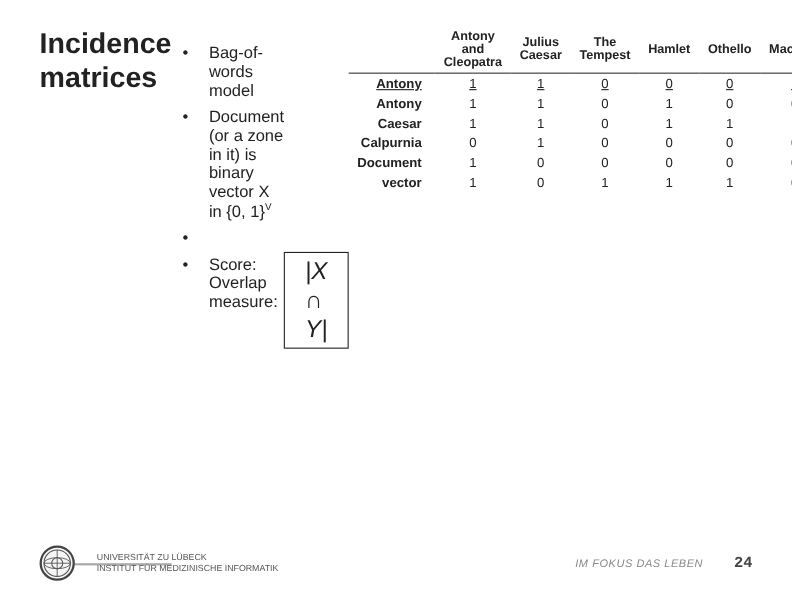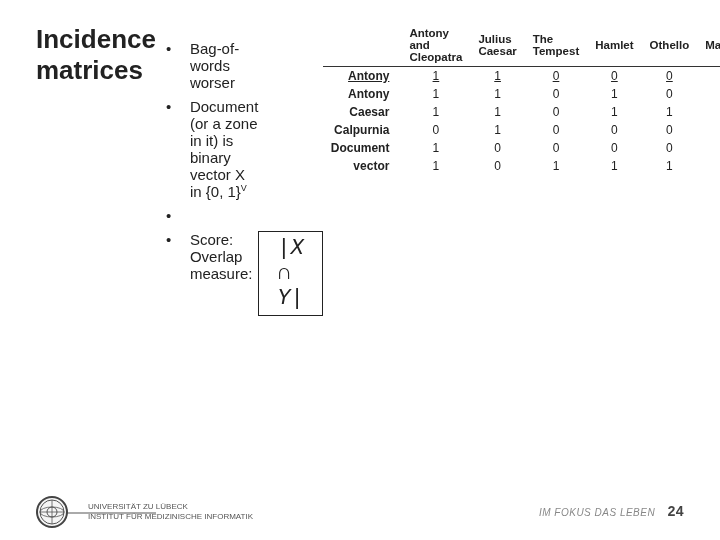--- a/index.html
+++ b/index.html
@@ -53,35 +53,35 @@
       align-items: center;
       margin: 10px 0 8px 0;
     }
     .formula {
       font-size: 22px;
       font-style: italic;
       color: #222;
       border: 1px solid #222;
       padding: 4px 18px;
       display: inline-block;
-      font-family: Liberation Mono, monospace;
+      font-family: Liberation Sans, sans-serif;
     }
     .matrix-container {
       margin: 0 auto;
       width: 100%;
     }
     table {
       border-collapse: collapse;
       font-size: 12px;
       width: 100%;
       margin: 0 auto;
     }
     thead th {
       font-weight: bold;
-      text-align: left;
+      text-align: center;
       padding: 3px 8px;
       border-bottom: 1.5px solid #333;
       color: #222;
       font-size: 11.5px;
     }
     thead th:first-child {
       text-align: left;
     }
     tbody tr td {
       text-align: center;
@@ -129,21 +129,21 @@
       overflow: hidden;
     }
     .logo-text {
       font-size: 8px;
       color: #555;
       line-height: 1.3;
     }
     .footer-right {
       display: flex;
       align-items: center;
-      gap: 12px;
+      gap: 28px;
     }
     .footer-motto {
       font-size: 10px;
       color: #888;
       font-style: italic;
       letter-spacing: 0.5px;
     }
     .page-number {
       font-size: 14px;
       color: #444;
@@ -153,21 +153,21 @@
   </style>
 </head>
 <body>
 
 <div class="slide">
   <div class="title">Incidence matrices</div>
 
   <div class="bullets">
     <div class="bullet">
       <span class="bullet-dot">•</span>
-      <span>Bag-of-words worser</span>
+      <span>Bag-of-words model</span>
     </div>
     <div class="bullet">
       <span class="bullet-dot">•</span>
       <span>Document (or a zone in it) is binary vector X in {0, 1}<span class="superscript">V</span></span>
     </div>
     <div class="bullet">
       <span class="bullet-dot">•</span>
     </div>
     <div class="bullet">
       <span class="bullet-dot">•</span>

